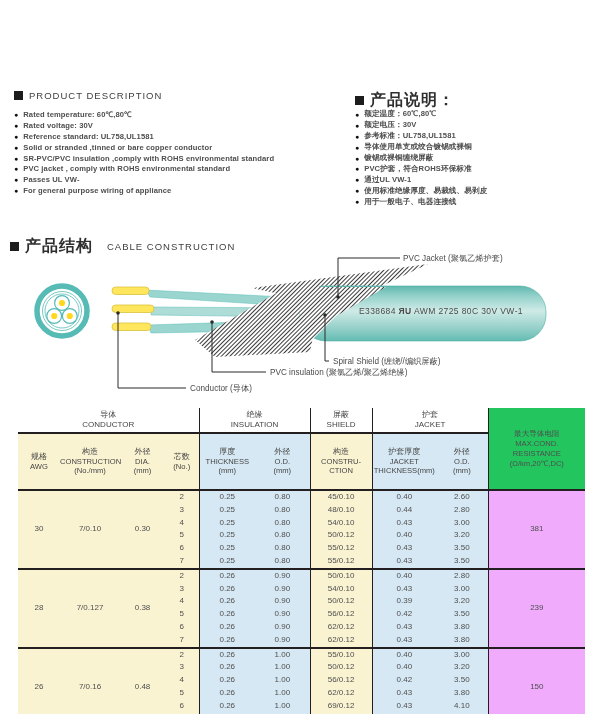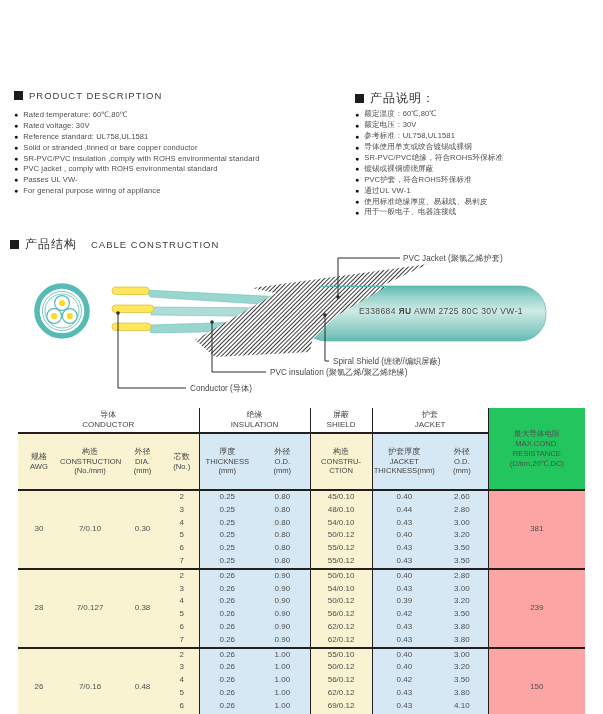--- a/index.html
+++ b/index.html
@@ -6,27 +6,27 @@
   html,body { background:#ffffff; }
   .page {
     position:relative; width:603px; height:714px; overflow:hidden;
     background:#ffffff; font-family:"Liberation Sans", sans-serif;
     color:#4f4f4f;
   }
   
   .sec-head { position:absolute; display:flex; align-items:center; gap:6px; }
   .sq { width:9px; height:9px; background:#1c1c1c; flex:0 0 auto; }
   .sec-title-en { font-size:9.5px; letter-spacing:1px; color:#3d3d3d; }
-  .sec-title-cn { font-size:12px; font-weight:normal; color:#2e2e2e; letter-spacing:1px; }
+  .sec-title-cn { font-size:16px; font-weight:bold; color:#2e2e2e; letter-spacing:1px; }
   #head-desc { left:14px; top:90px; }
   #head-cn   { left:355px; top:90px; }
   #head-con  { left:10px; top:236px; }
   #head-con .sec-title-en { margin-left:8px; }
   
-  .blist { position:absolute; list-style:none; }
+  .blist { position:absolute; list-style:none;font-weight:bold; }
   #desc-list { left:14px; top:109px; width:340px; }
   #cn-list   { left:355px; top:109px; width:248px; }
   .blist li { display:flex; align-items:center; gap:5px; height:10.9px; }
   .blist .dot { font-size:7px; color:#101010; line-height:1; flex:0 0 auto; }
   .blist .btext { font-size:7.6px; color:#4e4e4e; white-space:nowrap; letter-spacing:0.1px; }
   
   .diagram { position:absolute; left:0; top:246px; width:603px; height:160px; }
   
   table.spec { position:absolute; left:18px; top:408px; width:567px;
     border-collapse:collapse; table-layout:fixed; font-size:8px; color:#4f4f4f; }
@@ -35,21 +35,21 @@
          border-bottom:2px solid #231f20; }
   .hdr2 { height:57px; line-height:9.5px; font-size:7.6px; color:#454545;
           border-bottom:2px solid #231f20; }
   .hdr2 .cnl { font-size:8px; }
   .res-hdr { background:#22c55e; font-size:7.6px; line-height:10px; border-bottom:2px solid #231f20; }
   .bl { border-left:1.5px solid #231f20; }
   .cream { background:#faf3d2; }
   .blue  { background:#d6e8f3; }
   tbody.blk td { height:12.8px; line-height:12.8px; font-size:8px; }
   tbody.blk + tbody.blk { border-top:2px solid #231f20; }
-  td.resv { background:#fca5a5;margin-top:28px; }
+  td.resv { background:#f0abfc;margin-top:28px; }
 </style>
 </head>
 <body>
 
 <div class="page">
 
   <div class="sec-head" id="head-desc">
     <span class="sq"></span>
     <span class="sec-title-en">PRODUCT DESCRIPTION</span>
   </div>
@@ -102,24 +102,20 @@
         <span class="dot">●</span>
         <span class="btext">额定电压：30V</span>
       </li>
       <li>
         <span class="dot">●</span>
         <span class="btext">参考标准：UL758,UL1581</span>
       </li>
       <li>
         <span class="dot">●</span>
         <span class="btext">导体使用单支或绞合镀锡或裸铜</span>
-      </li>
-      <li>
-        <span class="dot">●</span>
-        <span class="btext">SR-PVC/PVC绝缘，符合ROHS环保标准</span>
       </li>
       <li>
         <span class="dot">●</span>
         <span class="btext">镀锡或裸铜缠绕屏蔽</span>
       </li>
       <li>
         <span class="dot">●</span>
         <span class="btext">PVC护套，符合ROHS环保标准</span>
       </li>
       <li>

